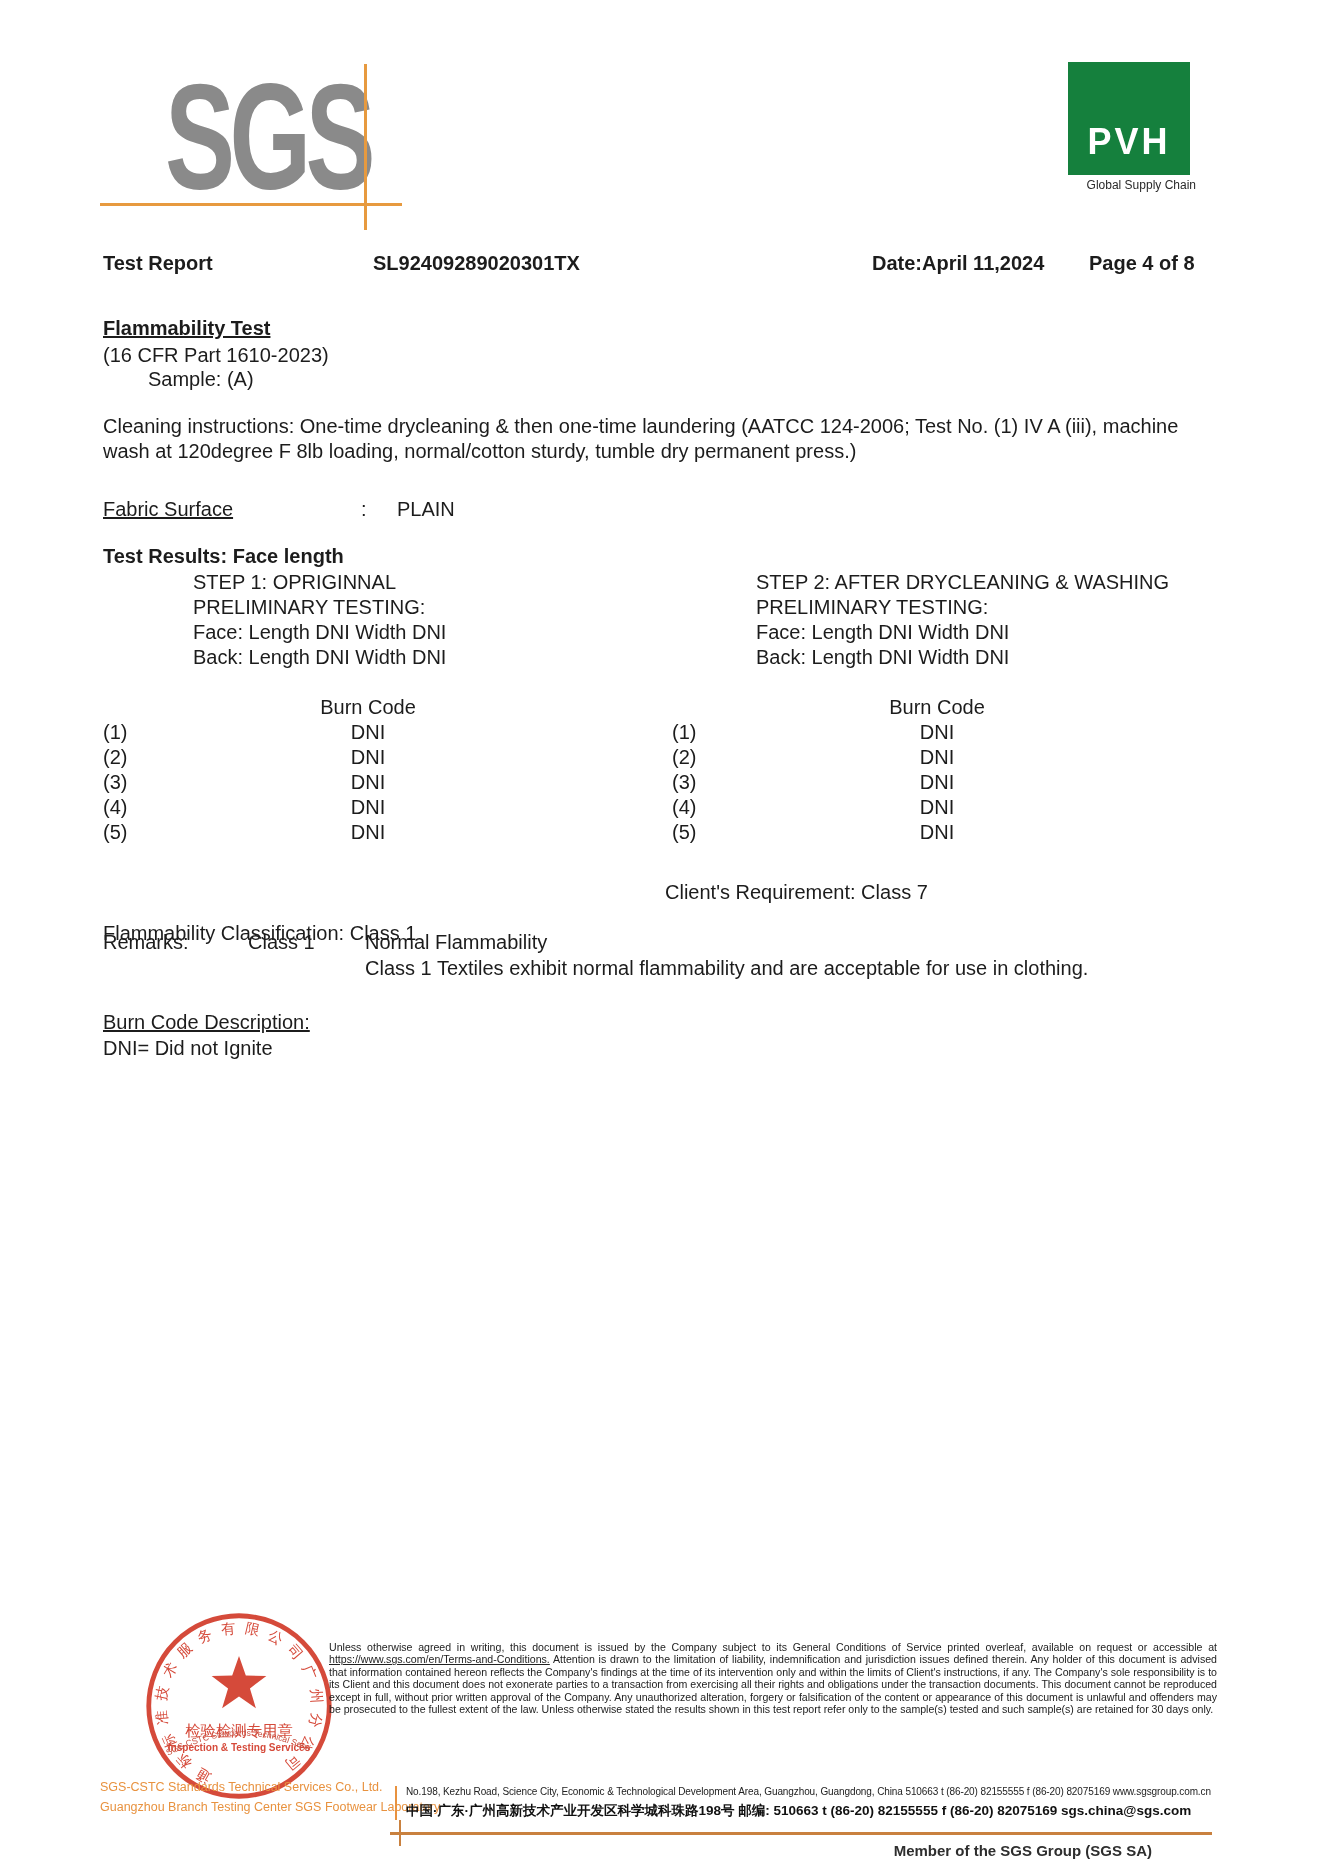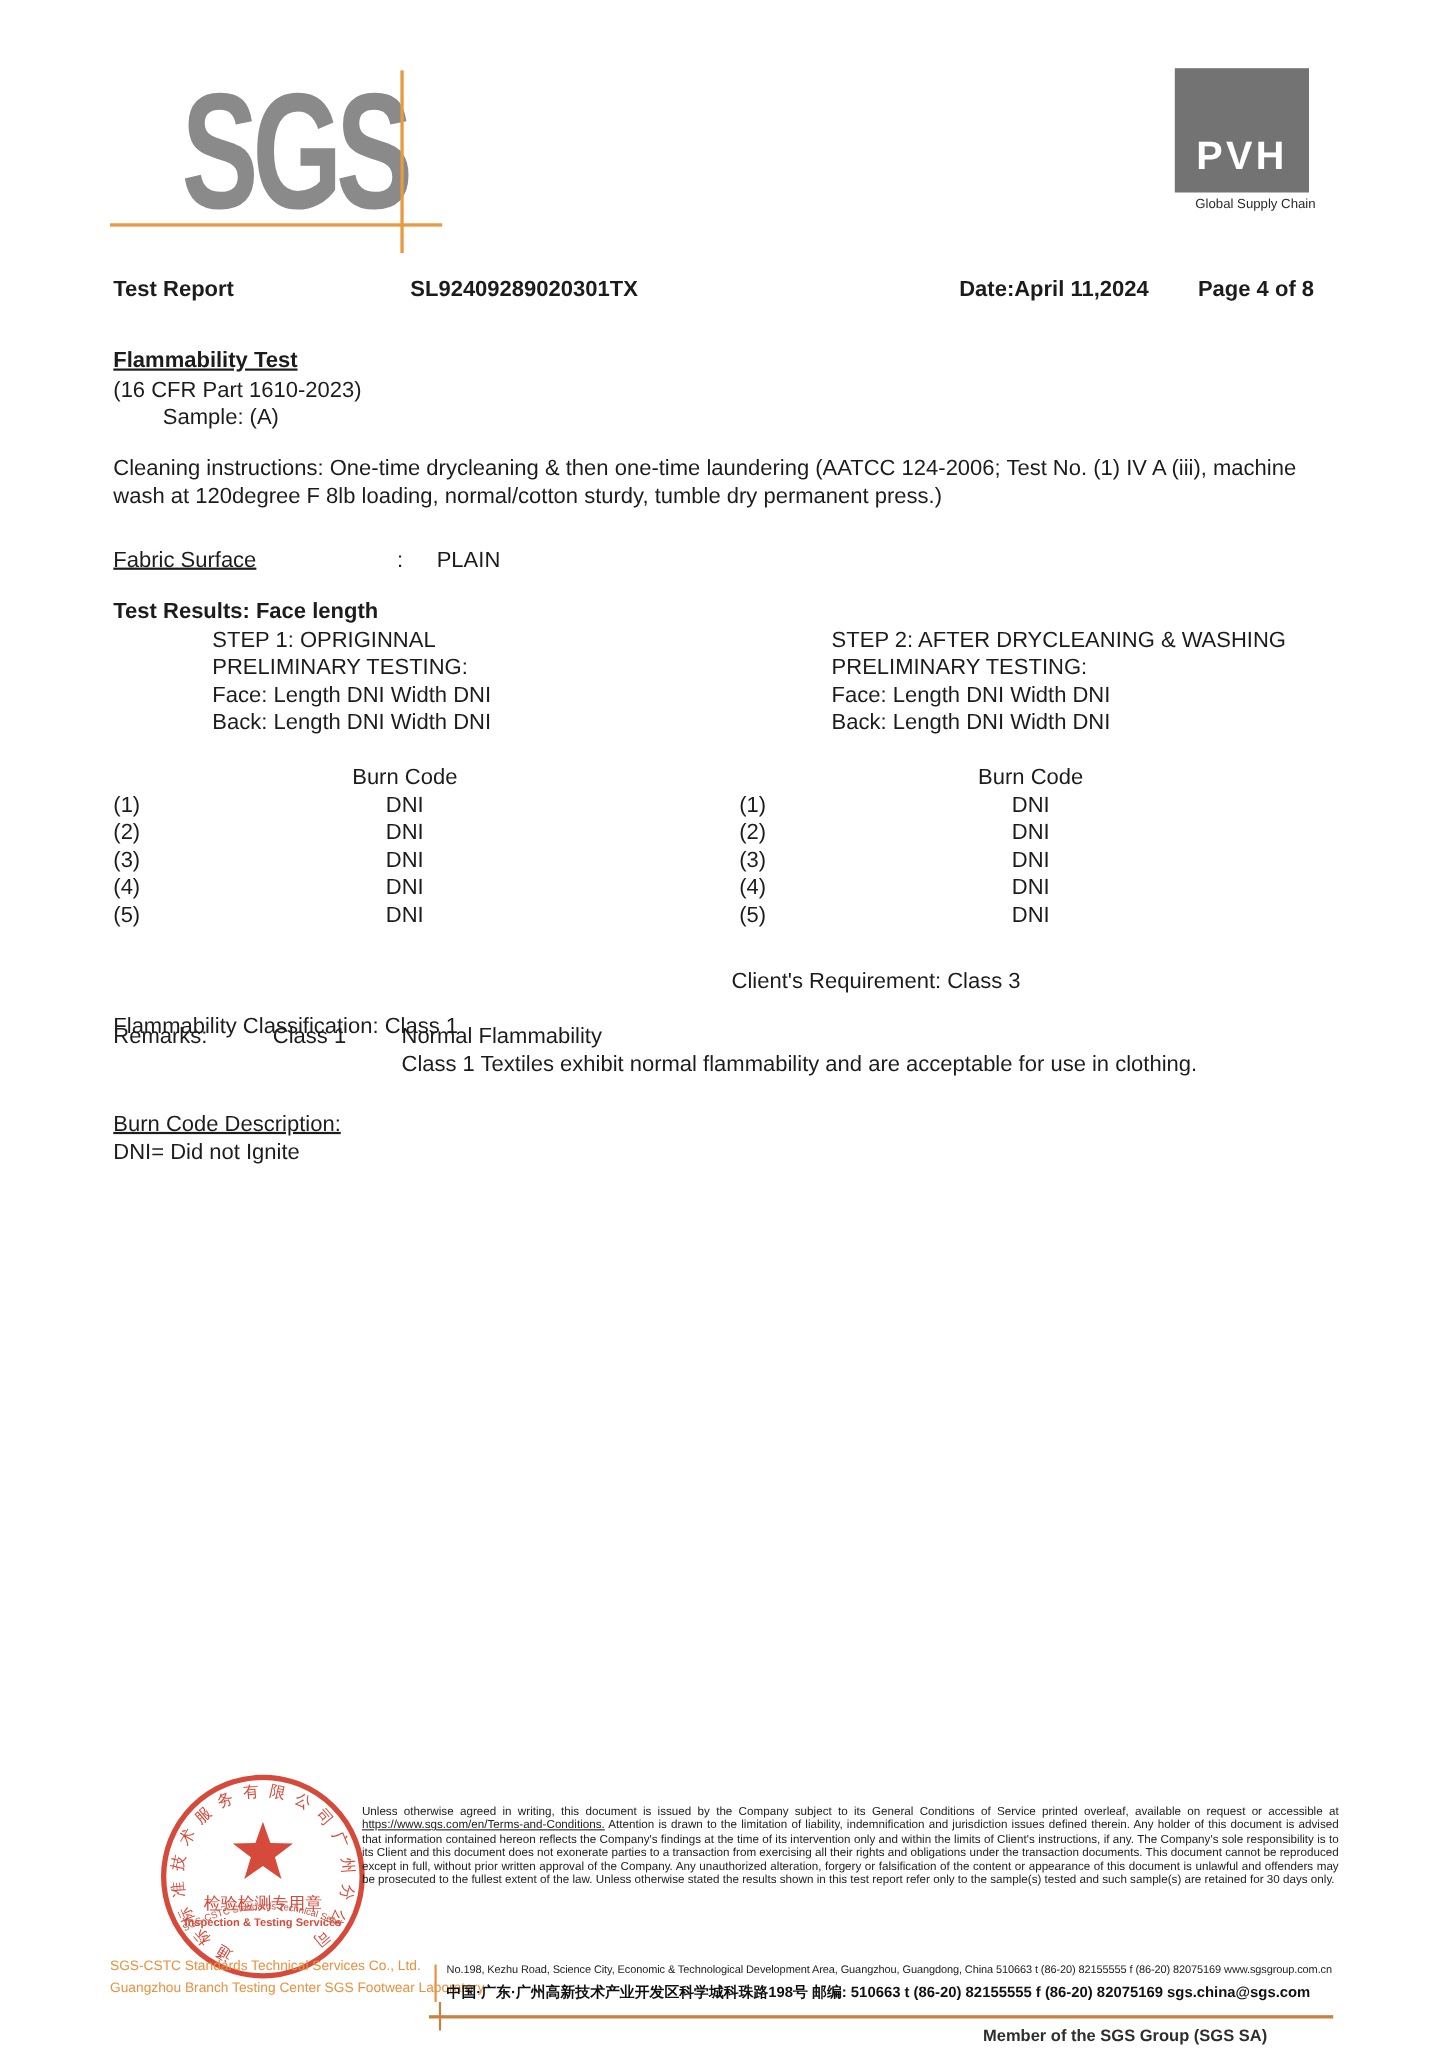--- a/index.html
+++ b/index.html
@@ -14,21 +14,21 @@
   .u { text-decoration:underline; }
   .fs20 { font-size:20px; line-height:25px; }
 
   
   .sgs-text { left:165px; top:62px; font-size:150px; font-weight:bold; color:#8a8a8a;
               line-height:1; letter-spacing:-8px; transform:scaleX(0.70); transform-origin:left top; }
   .sgs-hline { left:100px; top:203px; width:302px; height:3px; background:#e79a3f; }
   .sgs-vline { left:364px; top:64px; width:3px; height:166px; background:#e79a3f; }
 
   
-  .pvh-box { left:1068px; top:62px; width:122px; height:113px; background:#737373;
+  .pvh-box { left:1068px; top:62px; width:122px; height:113px; background:#15803d;
              display:flex; align-items:flex-end; justify-content:center; padding-bottom:12px;
              color:#ffffff; font-weight:bold; font-size:36px; letter-spacing:3px; }
   .pvh-tagline { left:1062px; top:178px; width:134px; text-align:right; font-size:12px; color:#2a2a2a; }
 
   
   .rh { top:252px; font-size:20px; font-weight:bold; }
   .rh-title  { left:103px; }
   .rh-number { left:373px; }
   .rh-date   { left:872px; }
   .rh-page   { left:1089px; }
@@ -144,21 +144,21 @@
     <div class="burn-row-code" style="top:50px">DNI</div>
     <div class="burn-row-num" style="top:75px">(3)</div>
     <div class="burn-row-code" style="top:75px">DNI</div>
     <div class="burn-row-num" style="top:100px">(4)</div>
     <div class="burn-row-code" style="top:100px">DNI</div>
     <div class="burn-row-num" style="top:125px">(5)</div>
     <div class="burn-row-code" style="top:125px">DNI</div>
   </div>
 
   <div class="abs fs20 classif">Flammability Classification: Class 1</div>
-  <div class="abs fs20 client-req">Client's Requirement: Class 3</div>
+  <div class="abs fs20 client-req">Client's Requirement: Class 7</div>
 
   <div class="abs fs20 remarks-label">Remarks:</div>
   <div class="abs fs20 remarks-class">Class 1</div>
   <div class="abs fs20 remarks-l1">Normal Flammability</div>
   <div class="abs fs20 remarks-l2">Class 1 Textiles exhibit normal flammability and are acceptable for use in clothing.</div>
 
   <div class="abs fs20 u bdesc-title">Burn Code Description:</div>
   <div class="abs fs20 bdesc-line">DNI= Did not Ignite</div>
 
   <svg class="abs stamp" viewBox="0 0 200 200">

